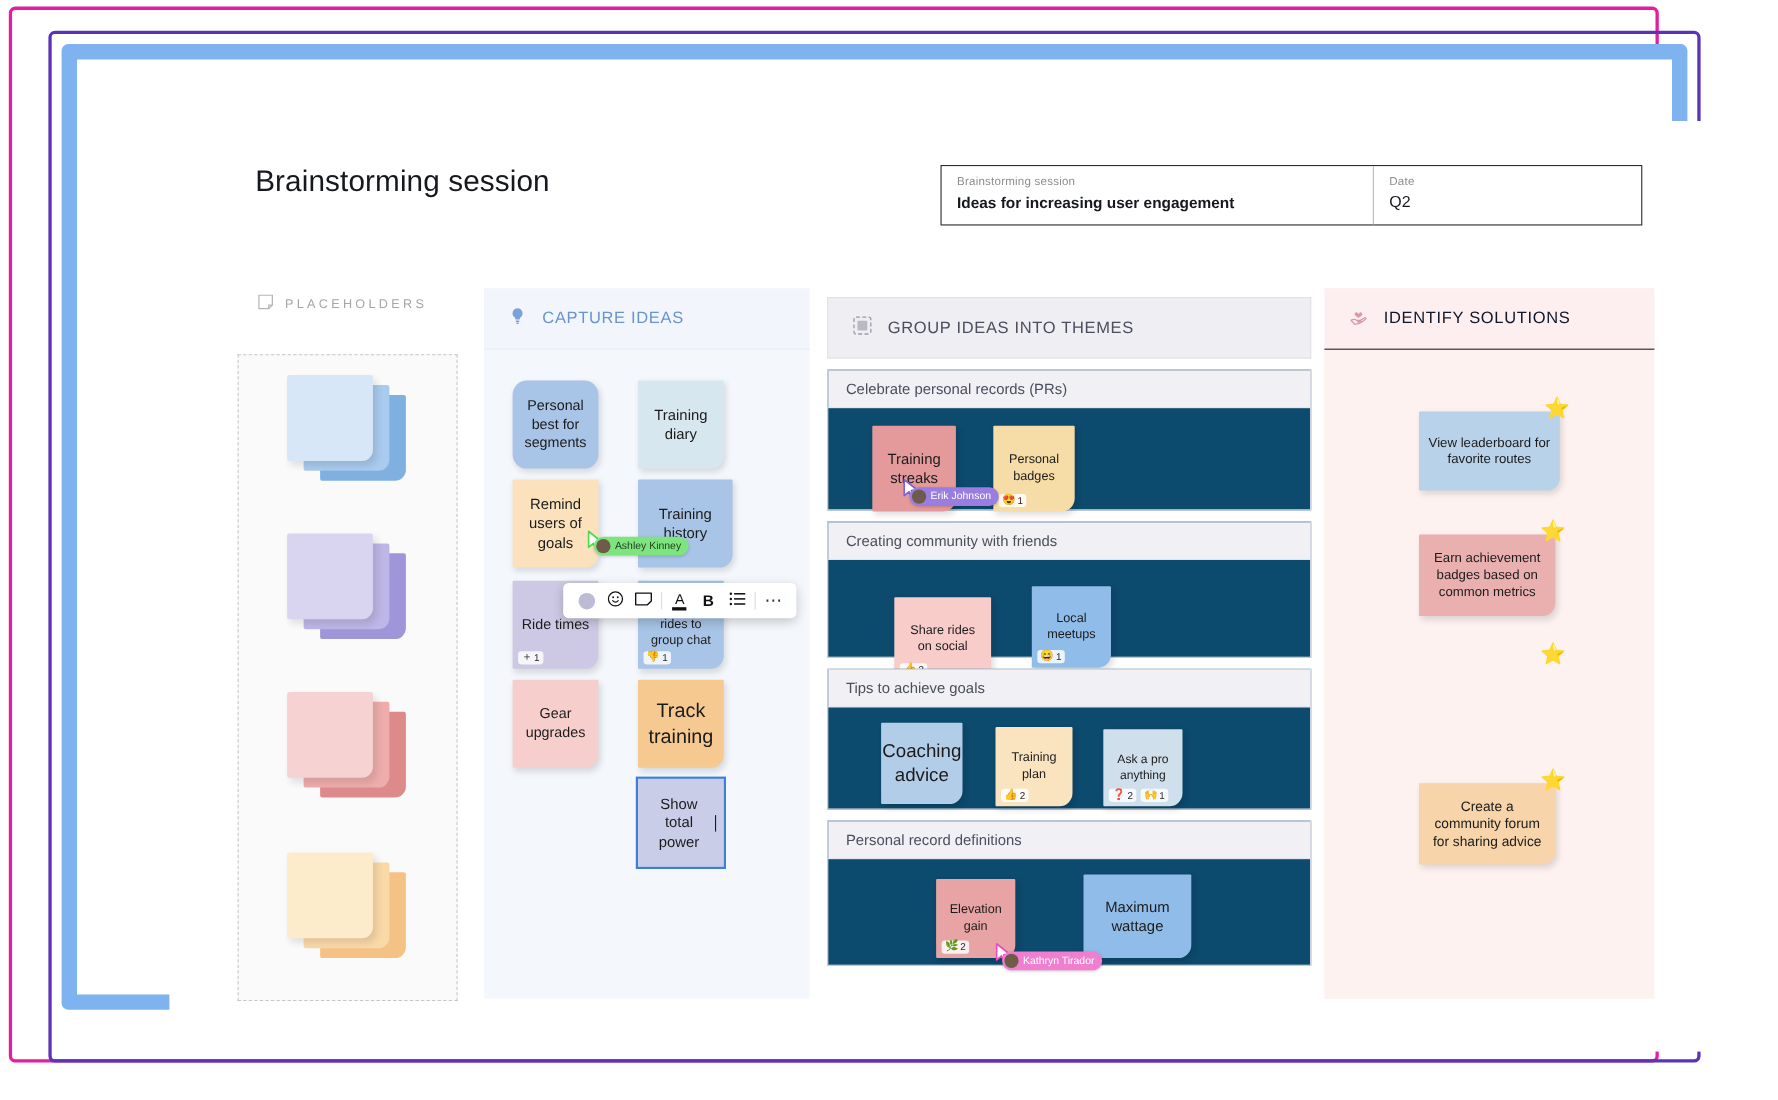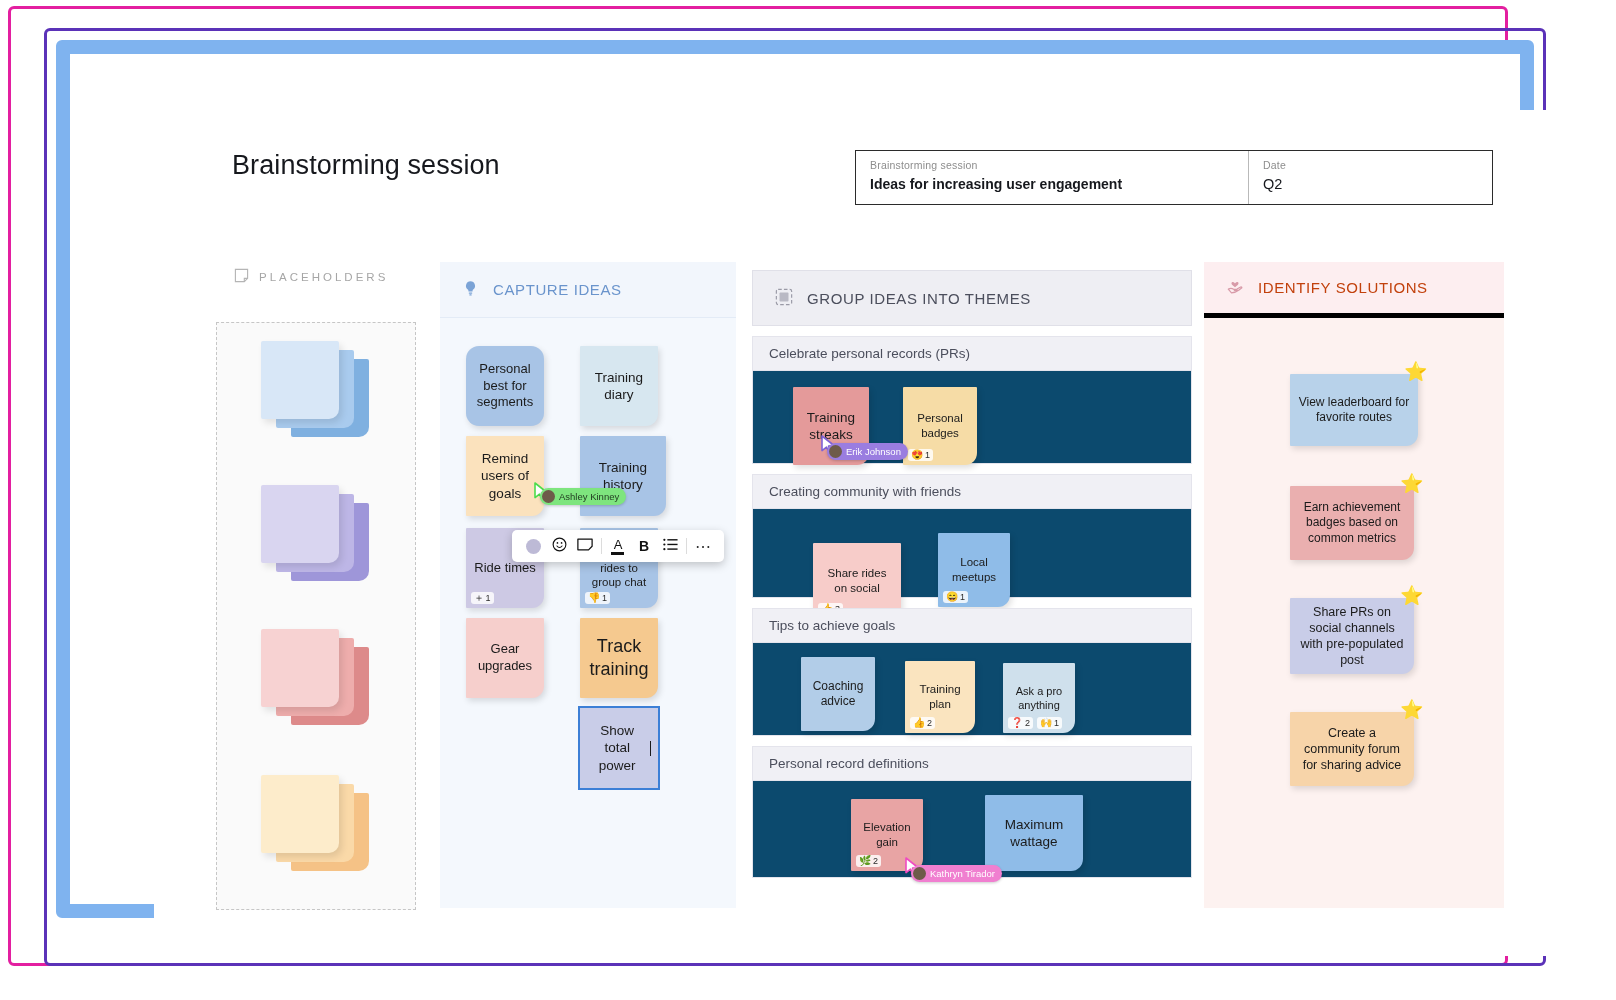--- a/index.html
+++ b/index.html
@@ -78,21 +78,21 @@
     font-size: 15px; letter-spacing: .6px;
   }
   #col-capture .col-head { background: #f2f6fc; color: #6a94cc; border-bottom: 1px solid #e3ebf6;}
   #col-capture .col-body { background: #f4f8fd; height: 590px; position: relative; }
 
   #col-group { left: 598px; top: 160px; width: 440px; }
   #col-group .col-head { background: #eeeef3; color: #4b4e5c; border: 1px solid #e0e0e8; }
   #col-group .col-body { position: relative; padding-top: 10px; }
 
   #col-solutions { left: 1050px; top: 152px; width: 300px; }
-  #col-solutions .col-head { background: #fdeef0; color: #c2410c; border-bottom:5px solid #000000;}
+  #col-solutions .col-head { background: #fdeef0; color: #0f172a; border-bottom:1px solid #000000;}
   #col-solutions .col-body { background: #fdf2f0; height: 590px; position: relative; }
 
   
   .note {
     position: absolute; border-radius: 1px 1px 12px 1px;
     box-shadow: 2px 3px 6px rgba(0,0,0,.13);
     display: flex; align-items: center; justify-content: center;
     text-align: center; color: #1b1b1b; line-height: 1.28;
     padding: 6px 7px;
   }
@@ -325,21 +325,21 @@
                     <span class="em">😄</span>
                     <span>1</span>
                   </div>
                 </div>
               </div>
             </div>
           </div>
           <div class="theme">
             <div class="theme-title">Tips to achieve goals</div>
             <div class="theme-body" style="height: 92px;">
-              <div class="note" style="left: 48px; top: 14px; width: 74px; height: 74px; background: rgb(178, 205, 232); font-size: 12px;">
+              <div class="note" style="left: 48px; top: 14px; width: 74px; height: 74px; background: rgb(178, 205, 232); font-size: 17px;">
                 <span>Coaching advice</span>
               </div>
               <div class="note" style="left: 152px; top: 18px; width: 70px; height: 72px; background: rgb(250, 228, 191); font-size: 11.5px;">
                 <span>Training plan</span>
                 <div class="reacts">
                   <div class="pill">
                     <span class="em">👍</span>
                     <span>2</span>
                   </div>
                 </div>
@@ -400,23 +400,20 @@
       </div>
       <div class="col-body" id="solutions-body">
           <div class="note" style="left: 86px; top: 56px; width: 128px; height: 72px; background: rgb(184, 210, 234); font-size: 12px;">
             <span>View leaderboard for favorite routes</span>
           </div>
           <div class="star" style="left: 200px; top: 44px;">⭐</div>
           <div class="note" style="left: 86px; top: 168px; width: 124px; height: 74px; background: rgb(234, 175, 175); font-size: 12px;">
             <span>Earn achievement badges based on common metrics</span>
           </div>
           <div class="star" style="left: 196px; top: 156px;">⭐</div>
-          <div class="note" style="left: 86px; top: 280px; width: 124px; height: 76px; background: rgb(201, 205, 232); font-size: 12.5px;">
-            <span>Share PRs on social channels with pre-populated post</span>
-          </div>
           <div class="star" style="left: 196px; top: 268px;">⭐</div>
           <div class="note" style="left: 86px; top: 394px; width: 124px; height: 74px; background: rgb(247, 212, 169); font-size: 12.5px;">
             <span>Create a community forum for sharing advice</span>
           </div>
           <div class="star" style="left: 196px; top: 382px;">⭐</div>
         </div>
     </div>
 
     <div id="fmt-toolbar">
         <div class="tb">

